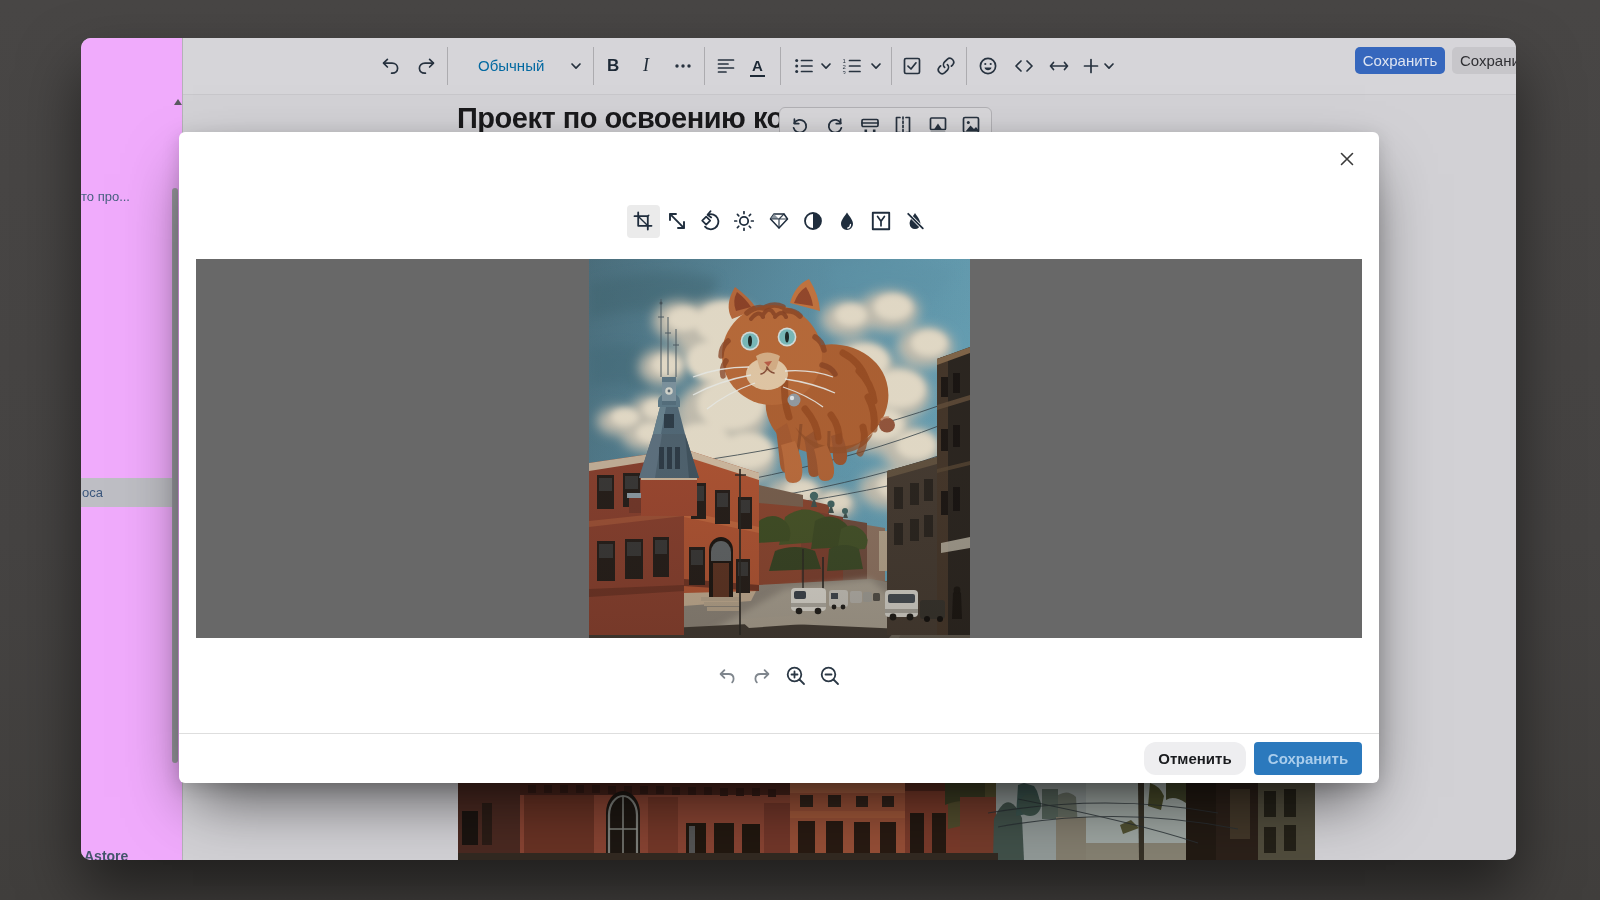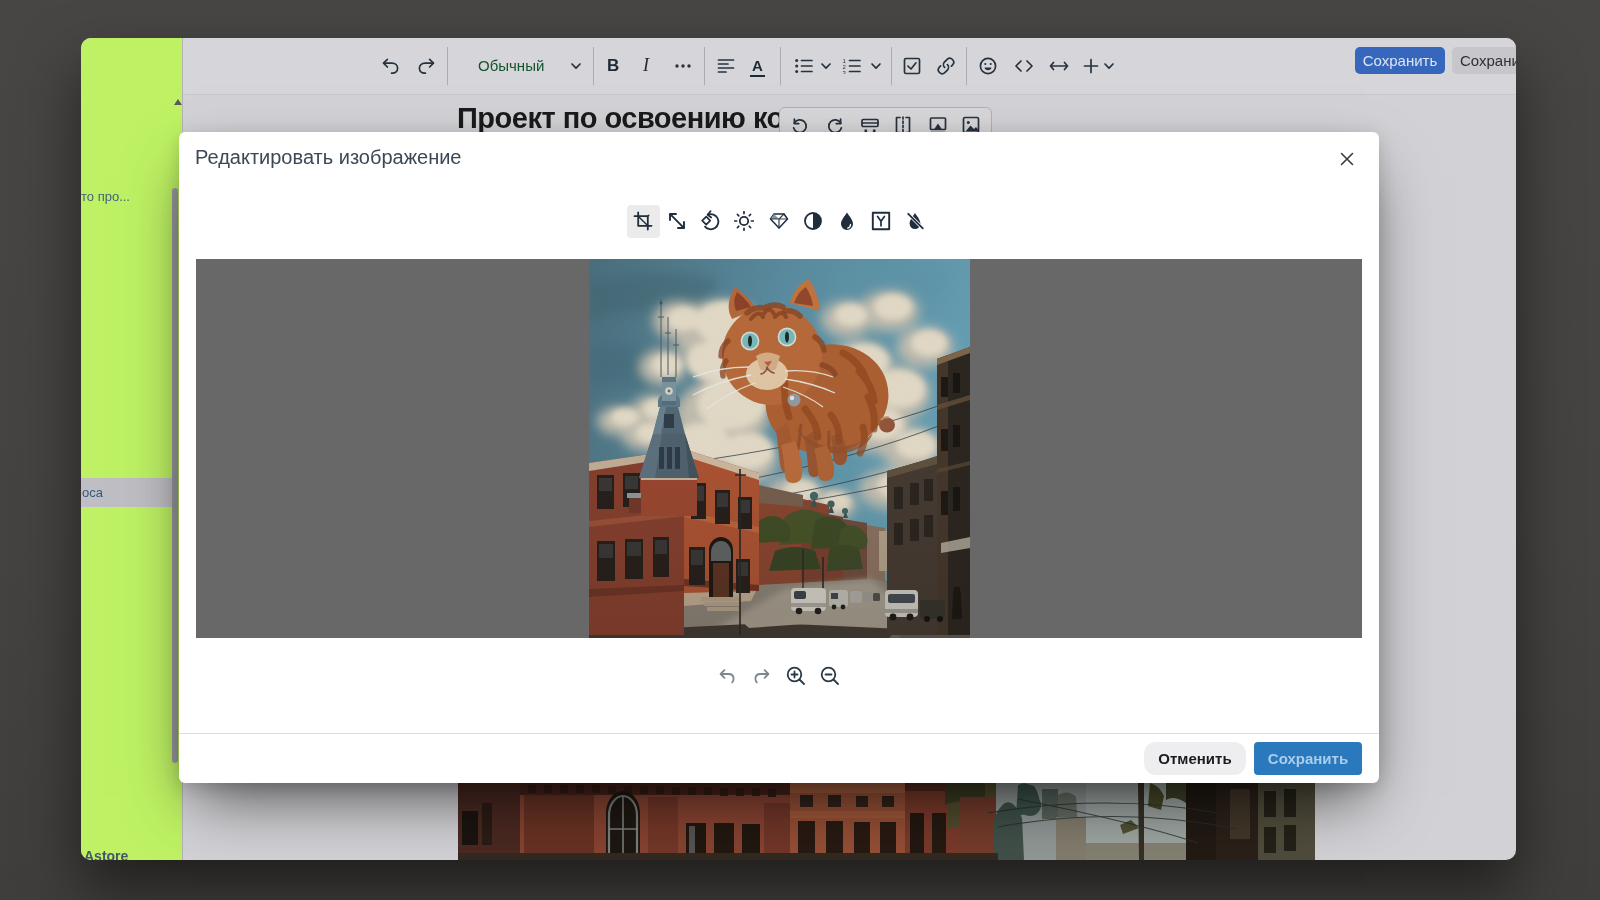--- a/index.html
+++ b/index.html
@@ -3,21 +3,21 @@
 <meta charset="utf-8">
 <style>
   * { margin:0; padding:0; box-sizing:border-box; }
   html,body { width:1600px; height:900px; overflow:hidden; background:linear-gradient(180deg,#484645 0%,#454342 60%,#403e3c 100%);
     font-family:"Liberation Sans", sans-serif; }
   .abs { position:absolute; }
   #win { position:absolute; left:81px; top:38px; width:1435px; height:822px;
     background:#d2d1d5; border-radius:10px; overflow:hidden;
     box-shadow:0 30px 60px rgba(0,0,0,.5); }
   #sidebar { position:absolute; left:0; top:0; width:102px; height:822px;
-    background:#bef264; border-right:1px solid #b4b3b7; }
+    background:#f0abfc; border-right:1px solid #b4b3b7; }
   #toolbar { position:absolute; left:102px; top:0; width:1333px; height:57px;
     background:#d6d5d9; border-bottom:1px solid #c8c7cb; }
   .tsep { position:absolute; top:9px; width:1px; height:38px; background:#acabaf; }
   .ticon { position:absolute; transform:translate(-50%,-50%); top:28px; }
   svg { display:block; }
   .ic { stroke:#27323f; fill:none; stroke-width:1.7; stroke-linecap:round; stroke-linejoin:round; }
   #modal { position:absolute; left:179px; top:132px; width:1200px; height:651px;
     background:#ffffff; border-radius:6px;
     box-shadow:0 28px 60px -14px rgba(0,0,0,.62), 0 4px 18px rgba(0,0,0,.15); }
 </style>
@@ -40,21 +40,21 @@
           <path class="ic" stroke-width="2" d="M3.9 8.2 H12 C15.4 8.2 17.6 10.4 17.6 13.3 C17.6 16.2 15.4 18.2 12.2 18.2 H11.6"></path>
         </svg>
       </span>
   <span class="ticon" style="left:345px;">
         <svg width="22" height="22" viewBox="0 0 22 22">
           <path class="ic" stroke-width="2" d="M14.6 4.4 L18.5 8.2 L14.6 12"></path>
           <path class="ic" stroke-width="2" d="M18.1 8.2 H10 C6.6 8.2 4.4 10.4 4.4 13.3 C4.4 16.2 6.6 18.2 9.8 18.2 H10.4"></path>
         </svg>
       </span>
   <div class="tsep" style="left:366px;"></div>
-  <div class="abs" style="left:397px;top:19px;font-size:15px;color:#14532d;">Обычный</div>
+  <div class="abs" style="left:397px;top:19px;font-size:15px;color:#0369a1;">Обычный</div>
   <span class="ticon" style="left:495px;">
         <svg width="12" height="12" viewBox="0 0 12 12">
           <path class="ic" d="M2 4 L6 8.2 L10 4"></path>
         </svg>
       </span>
   <div class="tsep" style="left:512px;"></div>
   <div class="abs" style="left:526px;top:18px;font-size:17px;font-weight:bold;color:#1d2936;">B</div>
   <div class="abs" style="left:562px;top:17px;font-size:18px;font-style:italic;font-family:'Liberation Serif',serif;color:#1d2936;">I</div>
   <span class="ticon" style="left:602px;">
         <svg width="18" height="6" viewBox="0 0 18 6">
@@ -271,21 +271,20 @@
   <path d="M530 30 Q650 10 760 30"></path>
   <path d="M540 44 Q660 22 780 46"></path>
   <path d="M560 16 Q680 40 740 60"></path>
  </g>
  <rect x="0" y="70" width="540" height="7" fill="#352a22"></rect>
  <rect x="0" y="0" width="857" height="77" fill="#14161f" opacity="0.07"></rect>
 </svg>
     </div>
 </div>
 <div id="modal">
-  <div class="abs" style="left:16px;top:14px;font-size:20px;color:#3b4855;">Редактировать изображение</div>
   <span class="abs" style="left:1168px;top:27px;transform:translate(-50%,-50%);">
       <svg width="16" height="16" viewBox="0 0 16 16">
         <path stroke="#3a3a3a" stroke-width="1.6" stroke-linecap="round" d="M2.5 2.5 L13.5 13.5 M13.5 2.5 L2.5 13.5"></path>
       </svg>
     </span>
   <div class="abs" style="left:448px;top:73px;width:33px;height:33px;background:#ebebeb;border-radius:4px;"></div>
   <span class="abs" style="left:464px;top:89px;transform:translate(-50%,-50%);">
       <svg width="20" height="20" viewBox="0 0 20 20">
         <path stroke="#1f2d3d" fill="none" stroke-linecap="round" stroke-linejoin="round" stroke-width="1.8" d="M5.2 1.5 V14.8 H18.5"></path>
         <path stroke="#1f2d3d" fill="none" stroke-linecap="round" stroke-linejoin="round" stroke-width="1.8" d="M1.5 5.2 H14.8 V18.5"></path>

